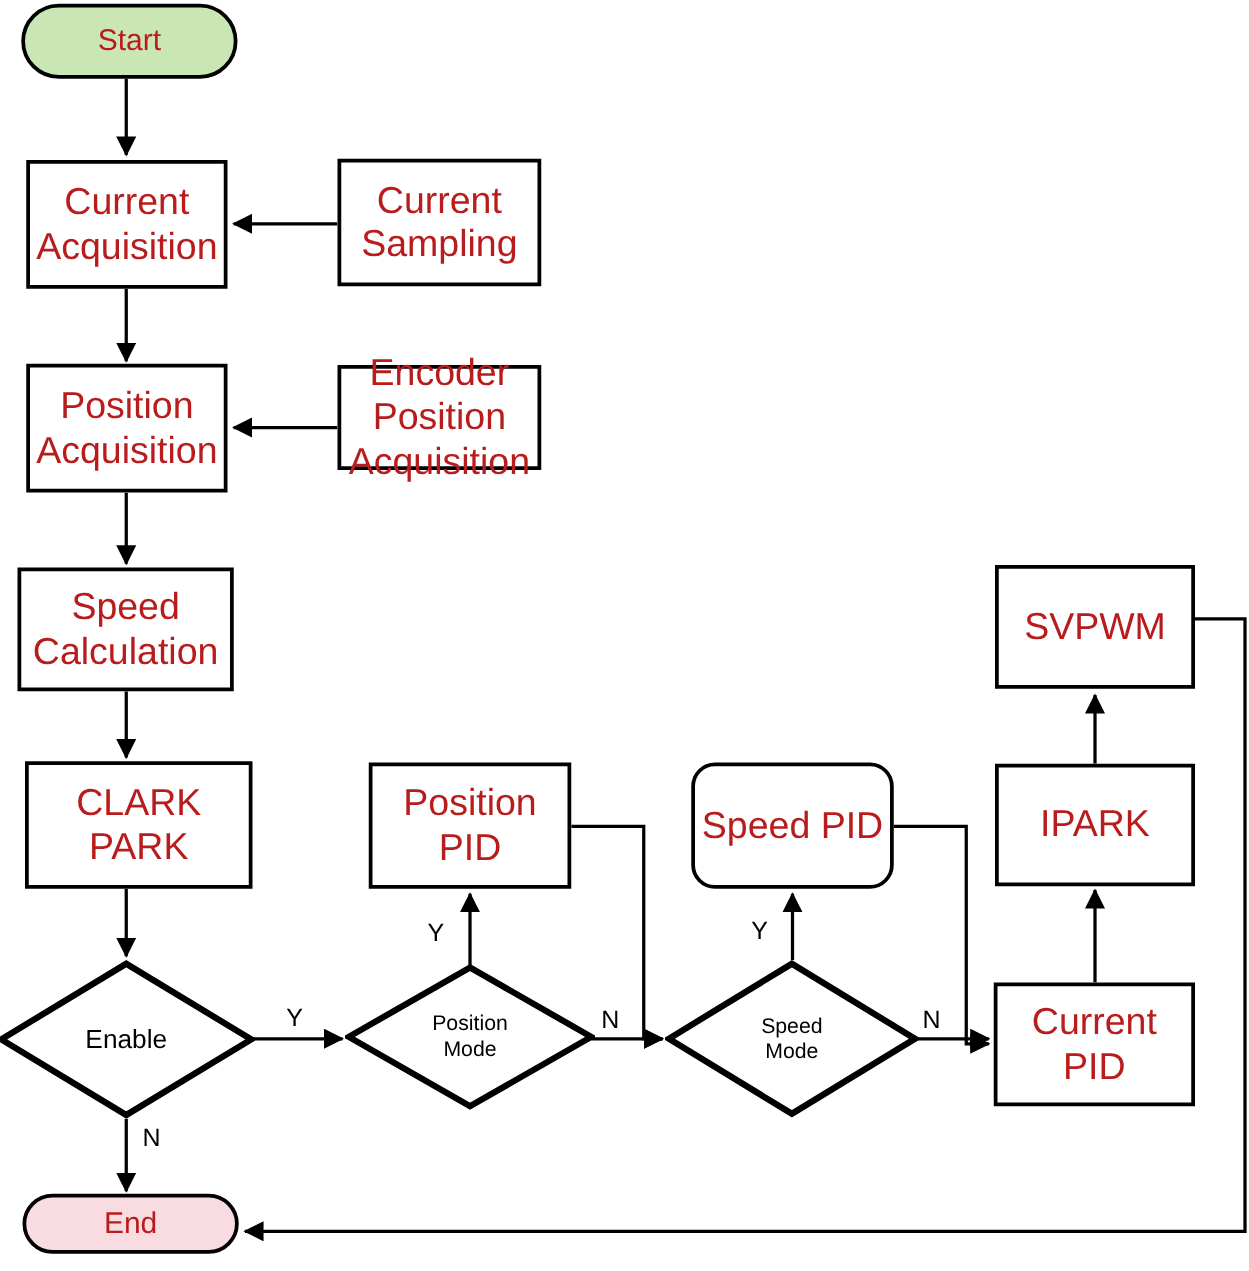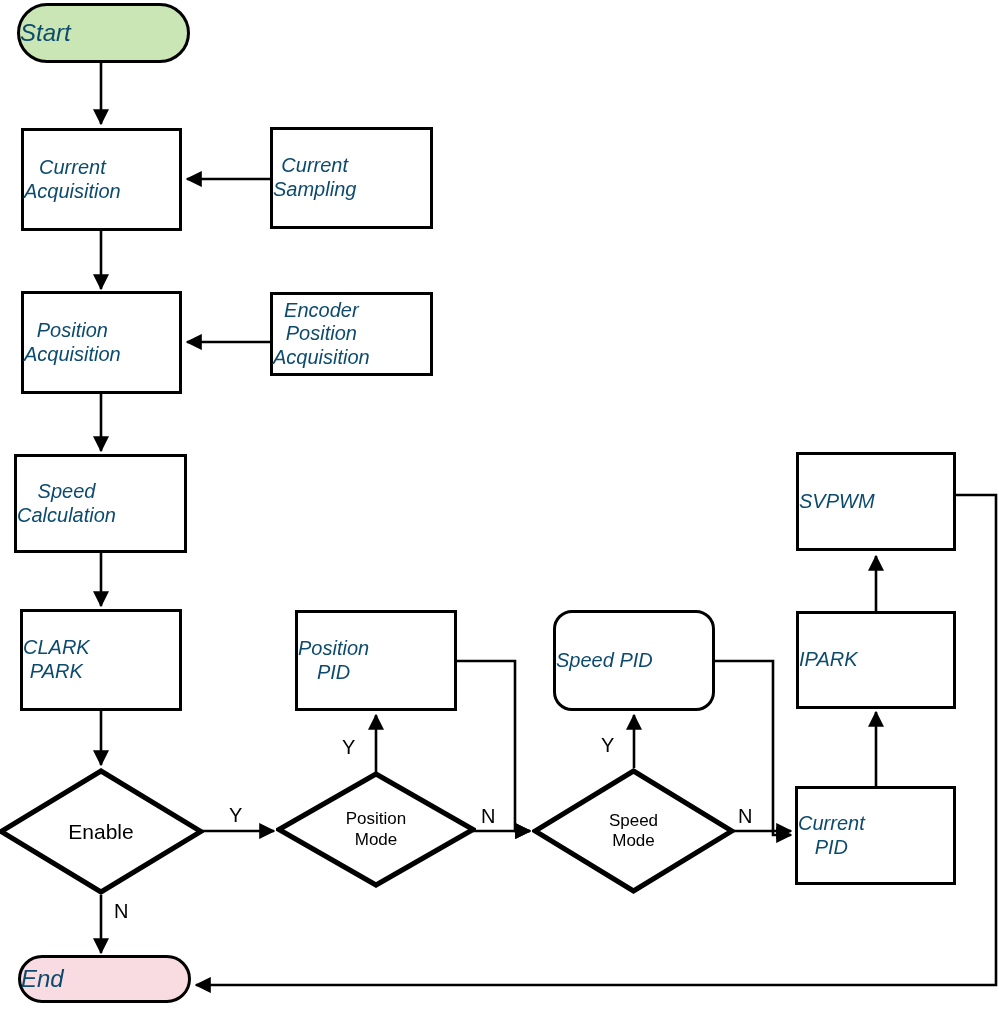--- a/index.html
+++ b/index.html
@@ -26,30 +26,30 @@
     top: 0;
     width: 999px;
     height: 1017px;
     pointer-events: none;
   }
   .node {
     position: absolute;
     box-sizing: border-box;
     display: flex;
     align-items: center;
+    justify-content: center;
     text-align: center;
-    color: #0c4a6e;
+    color: #b91c1c;
     line-height: 1.18;
     white-space: pre-line;
-    font-style: italic;
   }
   .process {
     border: 3px solid #000000;
     background: #ffffff;
-    font-size: 20px;
+    font-size: 30px;
   }
   .terminator {
     border: 3px solid #000000;
     border-radius: 32px;
     font-size: 24px;
     font-weight: 400;
   }
   .diamond-wrap {
     position: absolute;
   }
@@ -151,21 +151,21 @@
     <span>Encoder
 Position
 Acquisition</span>
   </div>
 
   <div class="node process" style="left:14px; top:454px; width:173px; height:99px;">
     <span>Speed
 Calculation</span>
   </div>
 
-  <div class="node process" style="left:20px; top:609px; width:162px; height:102px;">
+  <div class="node process" style="left:20px; top:609px; width:182px; height:102px;">
     <span>CLARK
 PARK</span>
   </div>
 
   <div class="node process" style="left:295px; top:610px; width:162px; height:101px;">
     <span>Position
 PID</span>
   </div>
 
   <div class="node process" style="left:553px; top:610px; width:162px; height:101px;border-radius:19px;">

